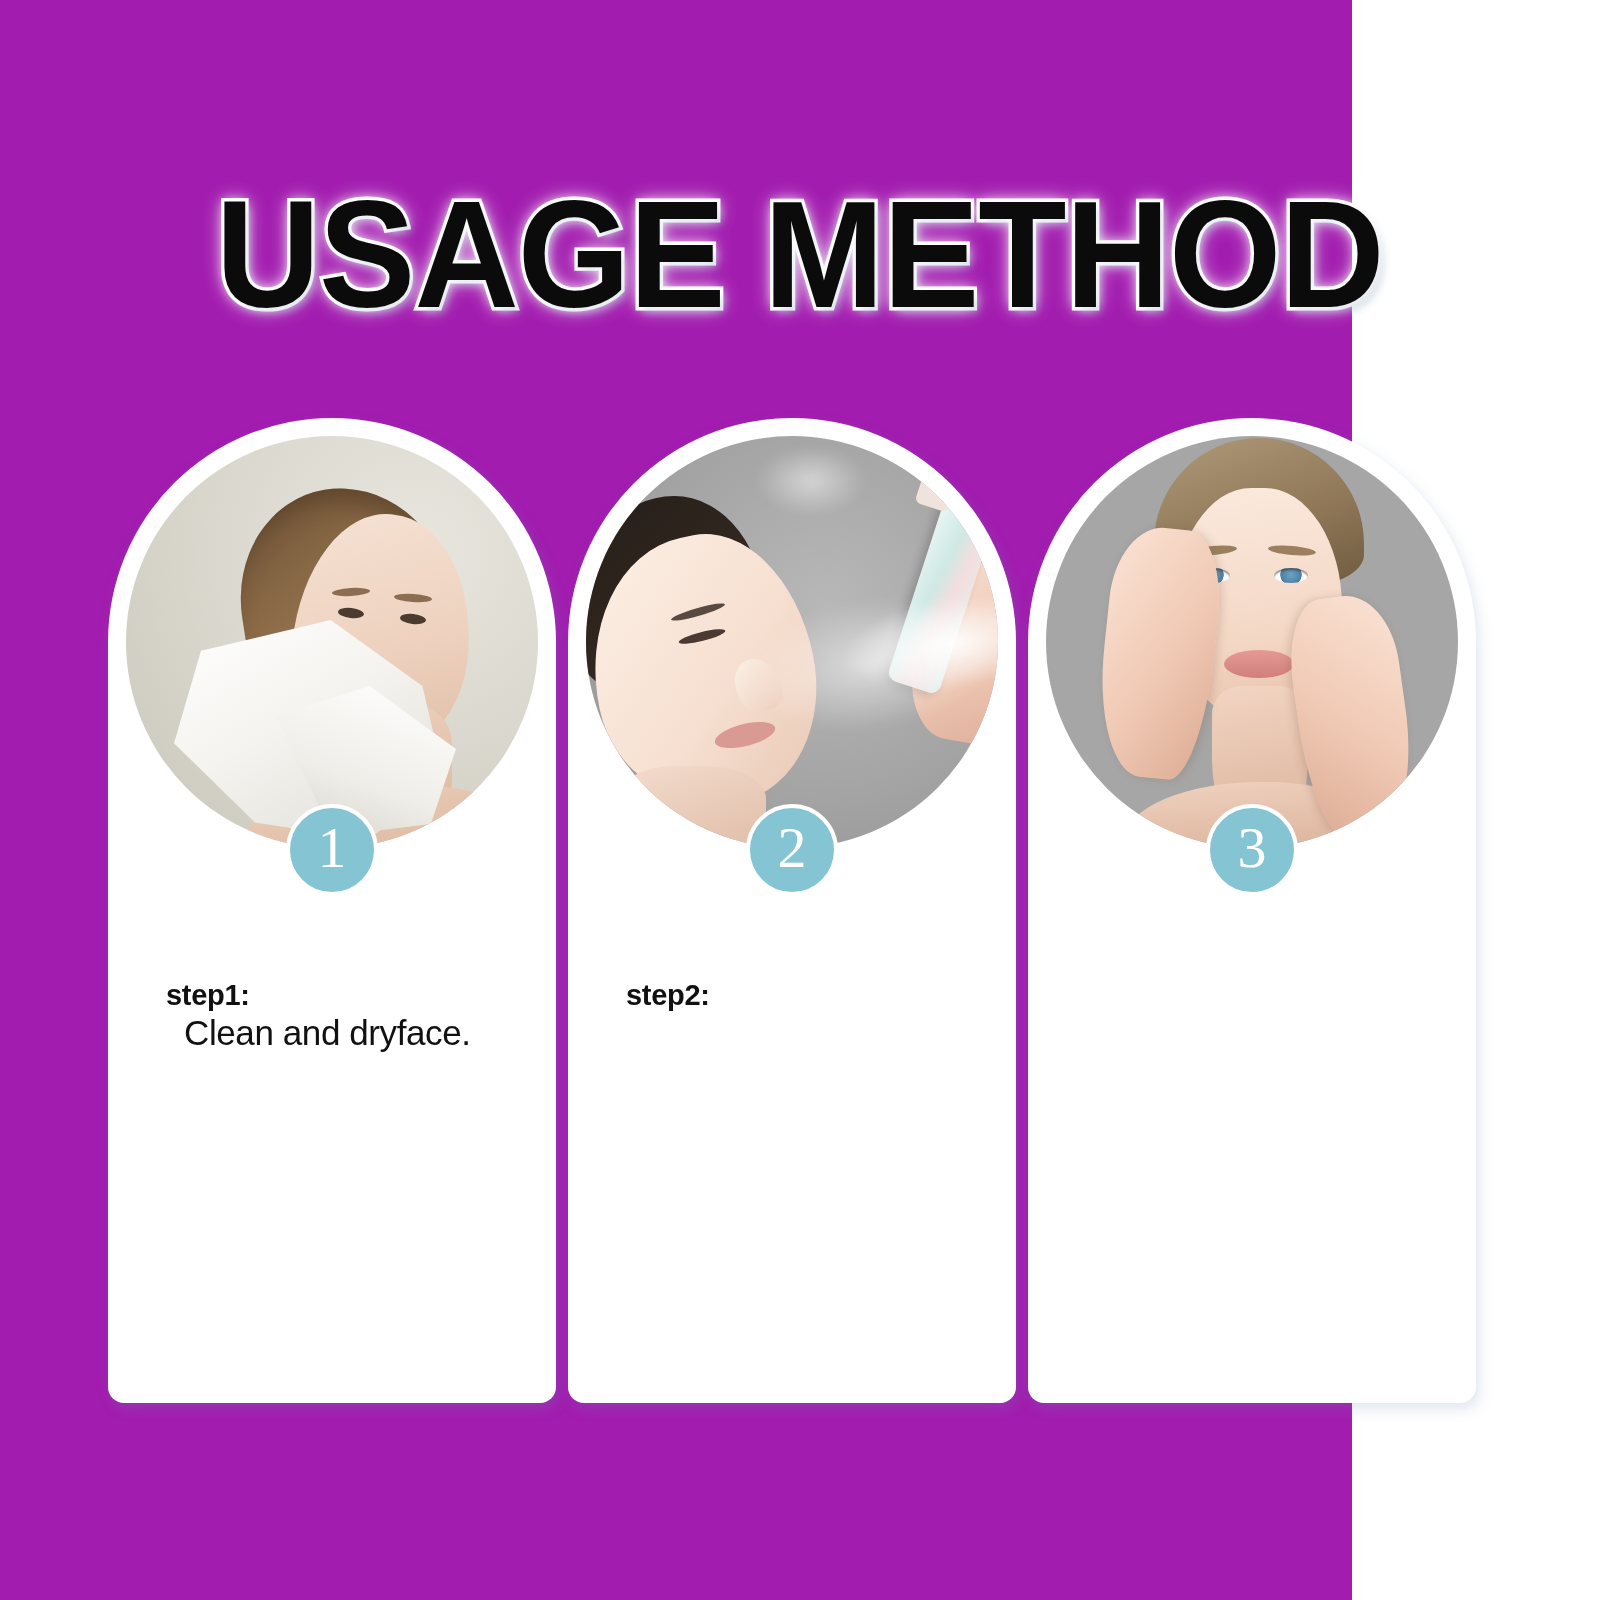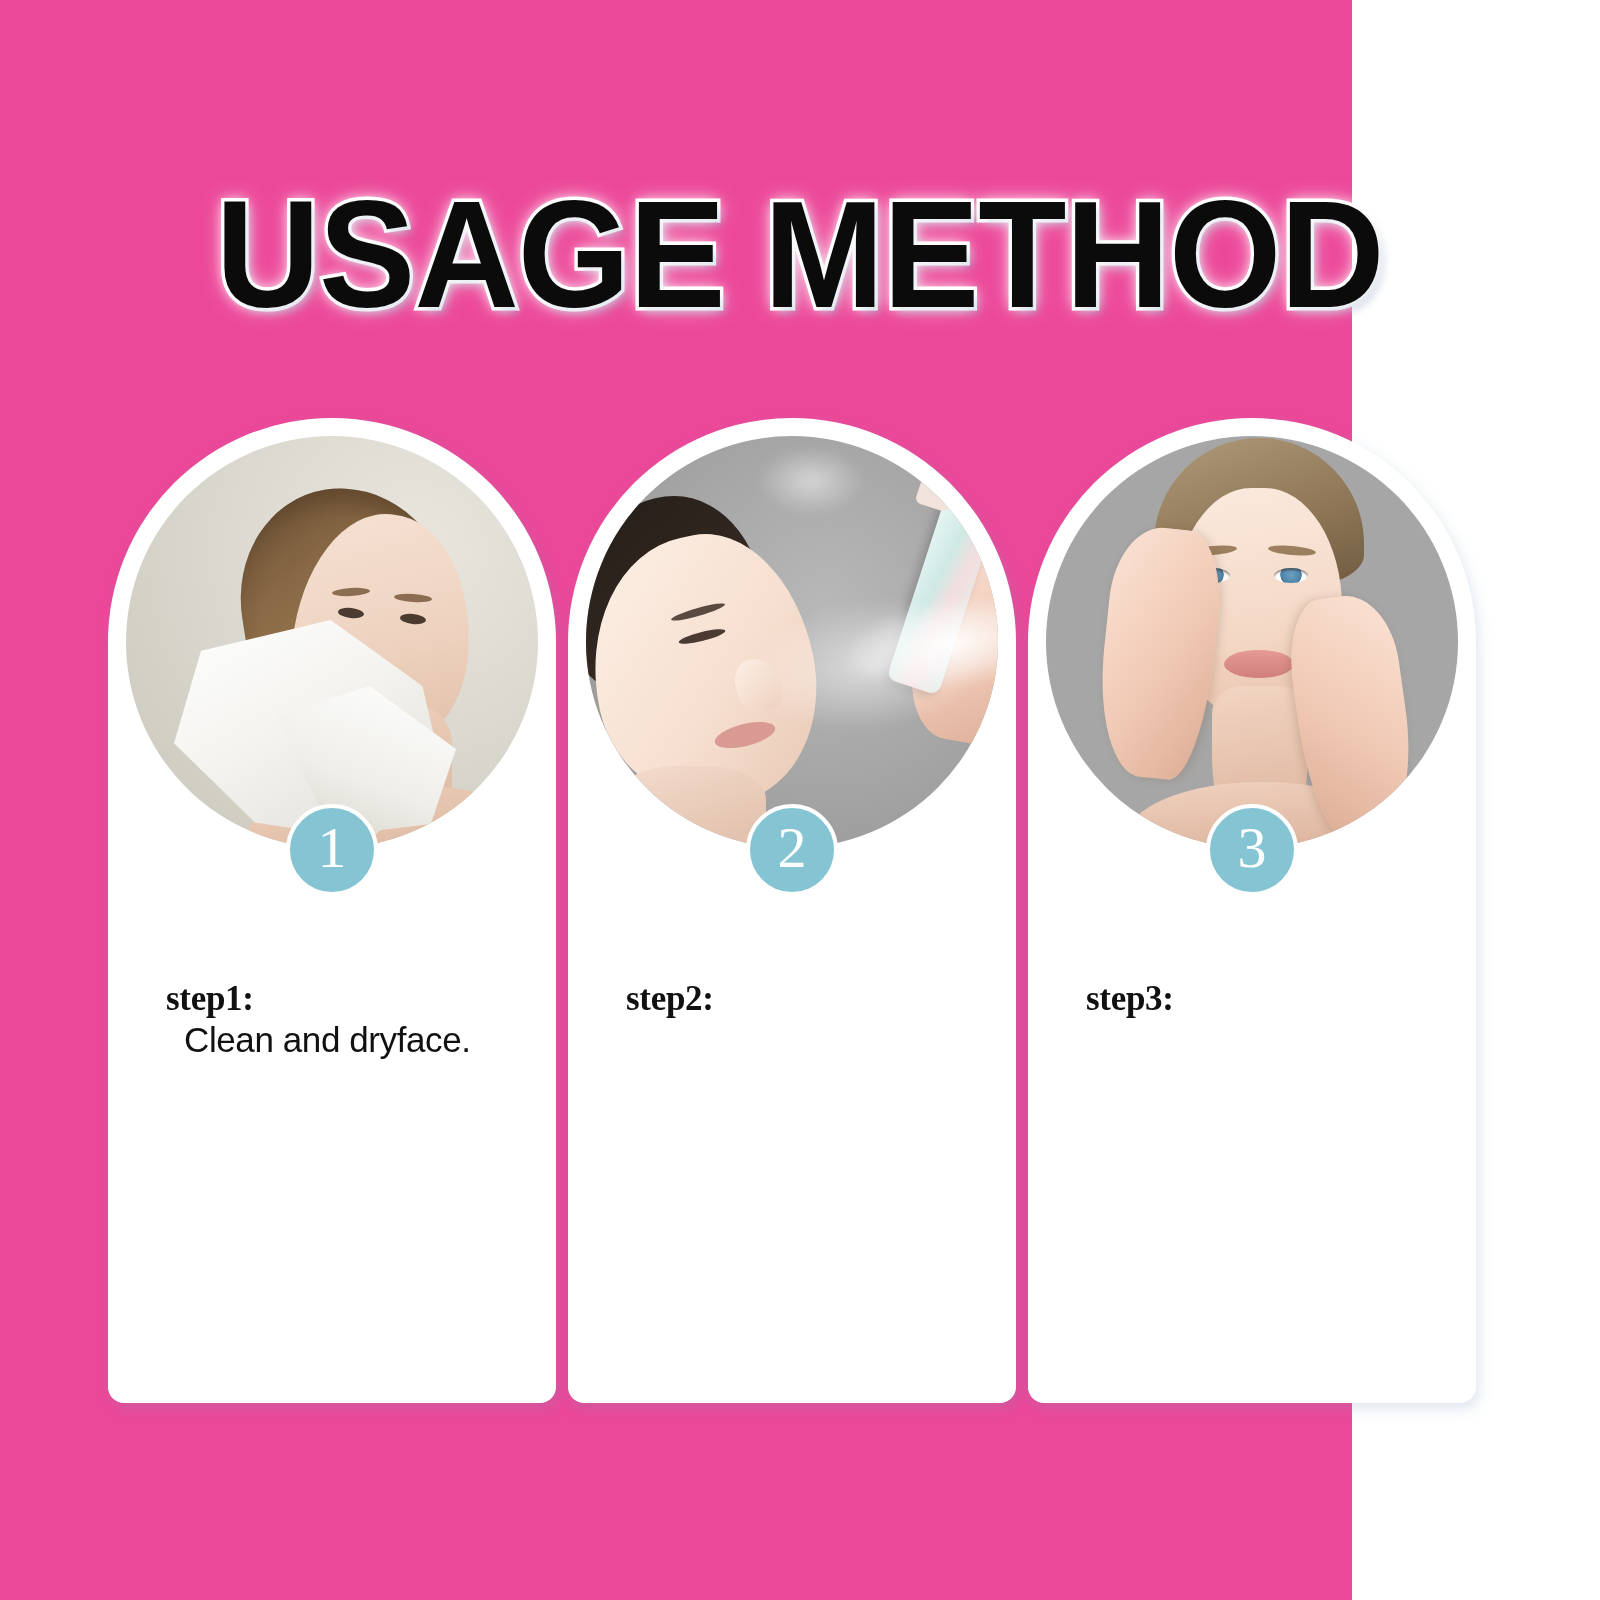--- a/index.html
+++ b/index.html
@@ -9,21 +9,21 @@
   body {
     width: 1600px;
     height: 1600px;
     overflow: hidden;
     font-family: "Liberation Sans", sans-serif;
   }
   #poster {
     position: relative;
     width: 1352px;
     height: 1600px;
-    background: #ec4899;
+    background: #a21caf;
   }
 
   
   #title-block {
     position: absolute;
     left: 0;
     top: 178px;
     width: 1600px;
     text-align: center;
   }
@@ -375,25 +375,24 @@
   .step-text {
     position: absolute;
     left: 58px;
     top: 560px;
     width: 360px;
     font-family: "Liberation Sans", sans-serif;
     color: #111111;
   }
   .step-label {
     display: block;
-    font-size: 35px;
+    font-size: 29px;
     font-weight: 700;
     line-height: 1.18;
     letter-spacing: -0.3px;
-    font-family: Liberation Serif, serif;
   }
   .step-body {
     display: block;
     font-size: 35px;
     font-weight: 400;
     line-height: 1.22;
     letter-spacing: -0.4px;
     white-space: pre-line;
     margin-left: 18px;
   }
@@ -475,18 +474,17 @@
             <div class="p3-lip"></div>
             <div class="p3-neck"></div>
             <div class="p3-shoulder"></div>
             <div class="p3-hand-l"></div>
             <div class="p3-hand-r"></div>
           </div>
         </div>
       </div>
       <div class="badge">3</div>
       <div class="step-text">
-        <span class="step-label">step3:</span>
       </div>
     </div>
 
   </div>
 </div>
 
 </body></html>

